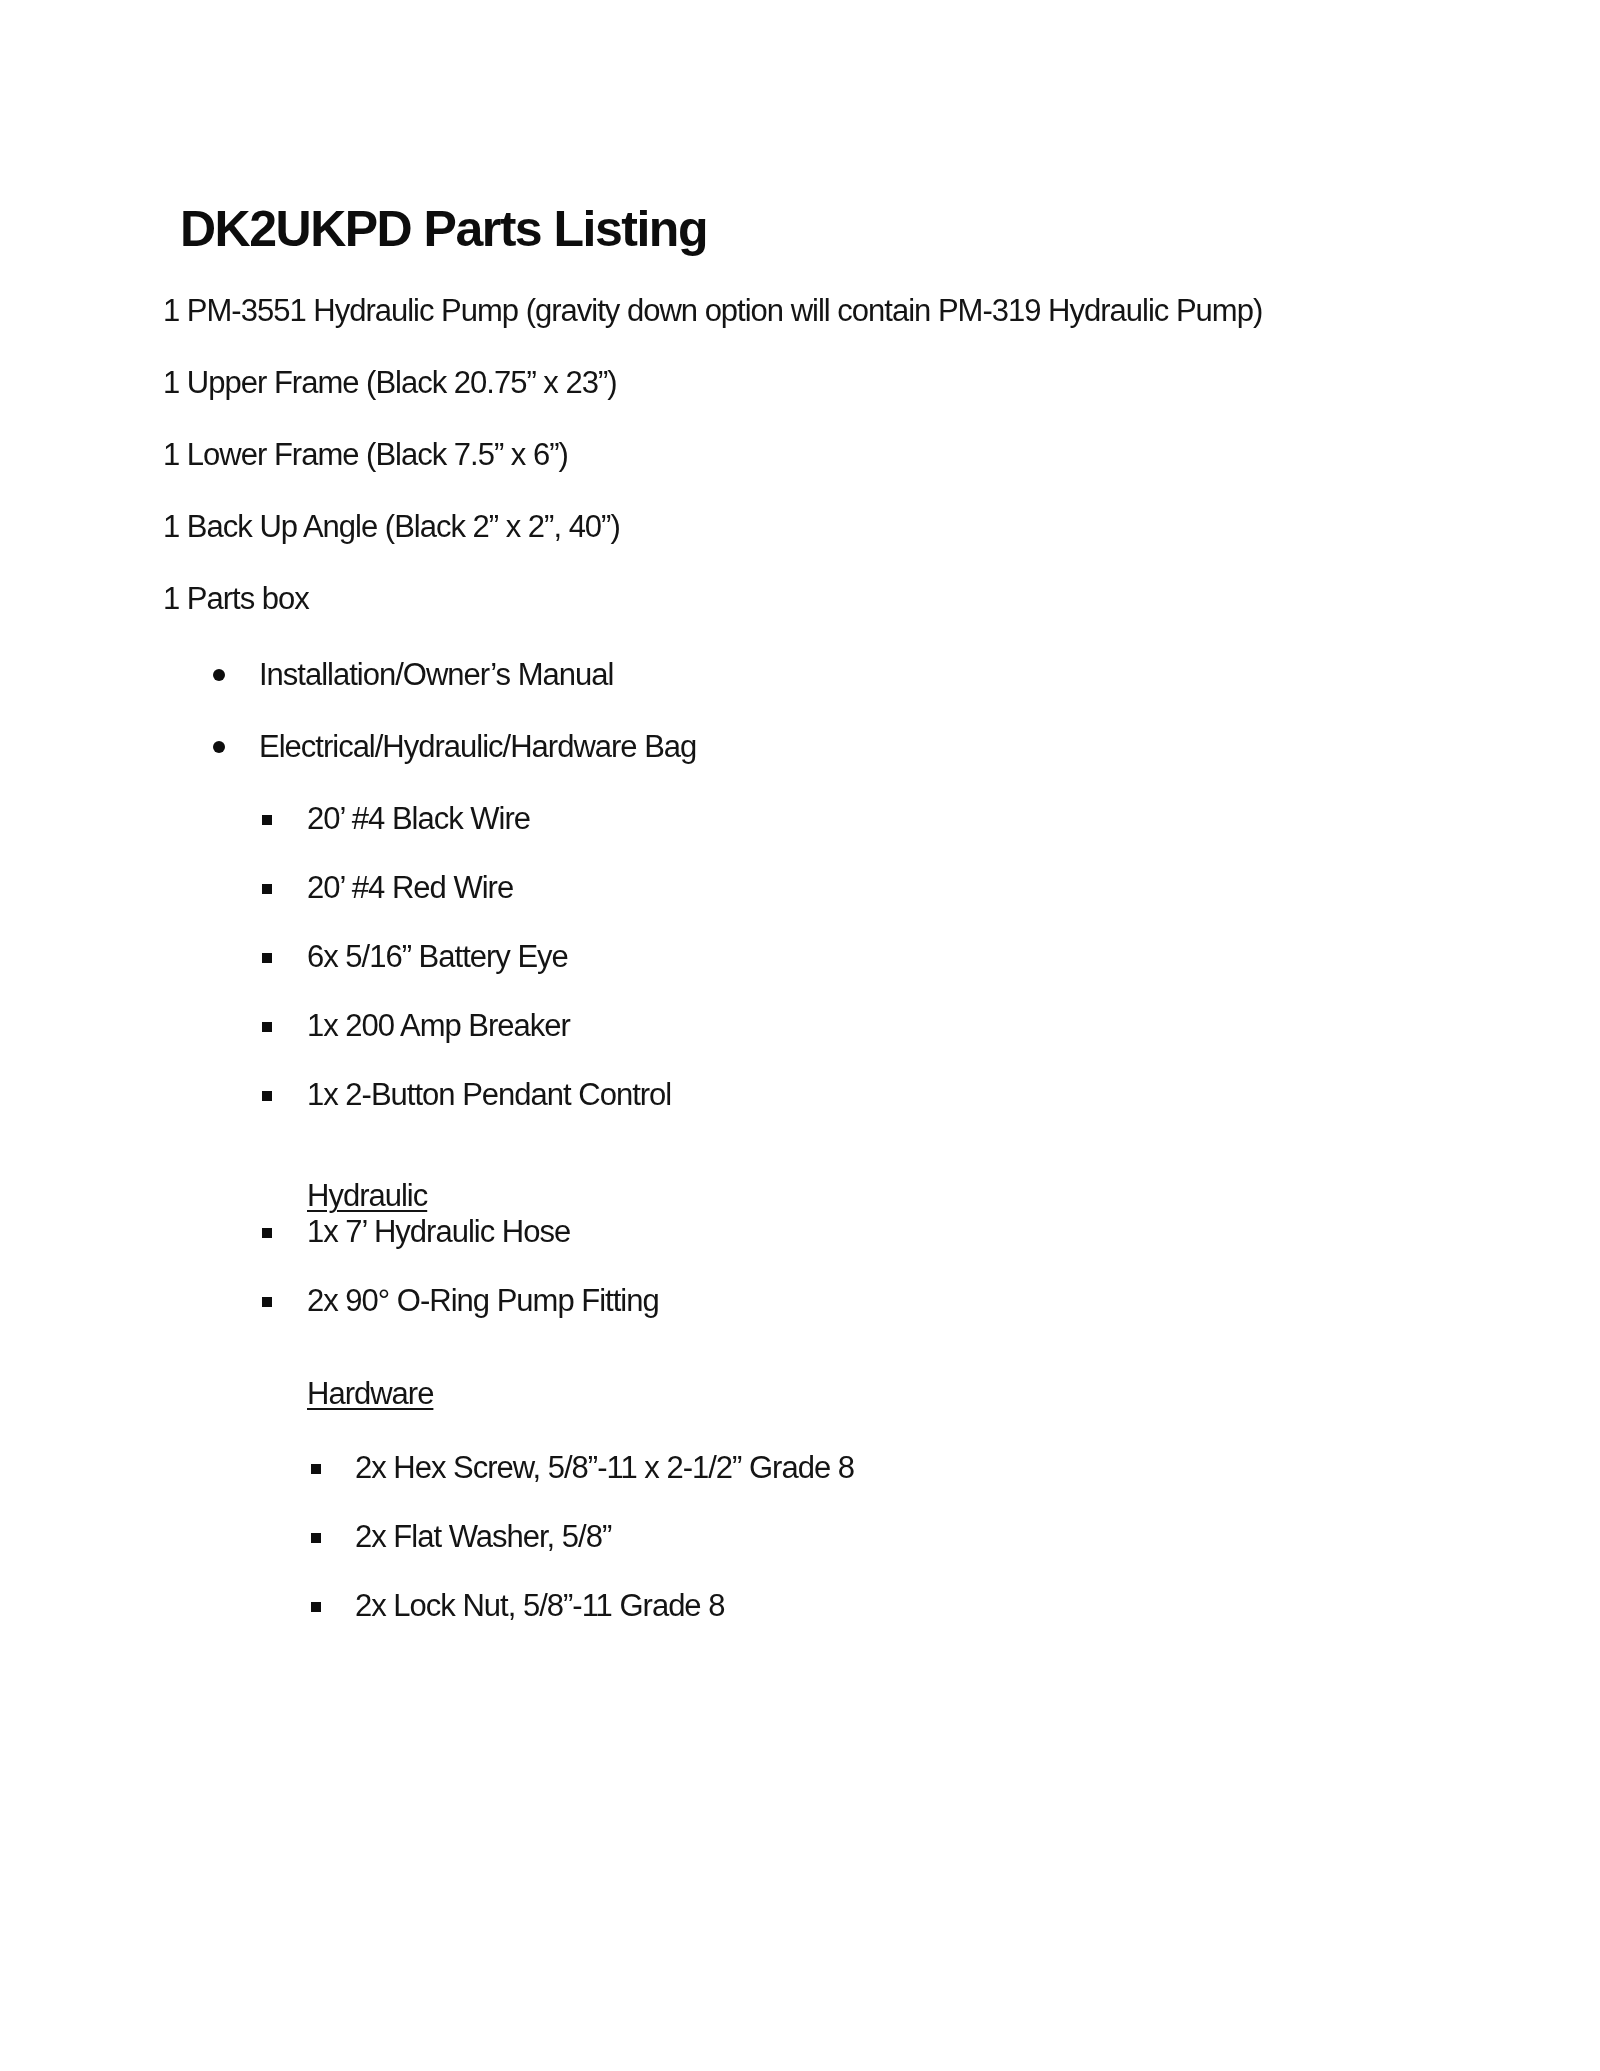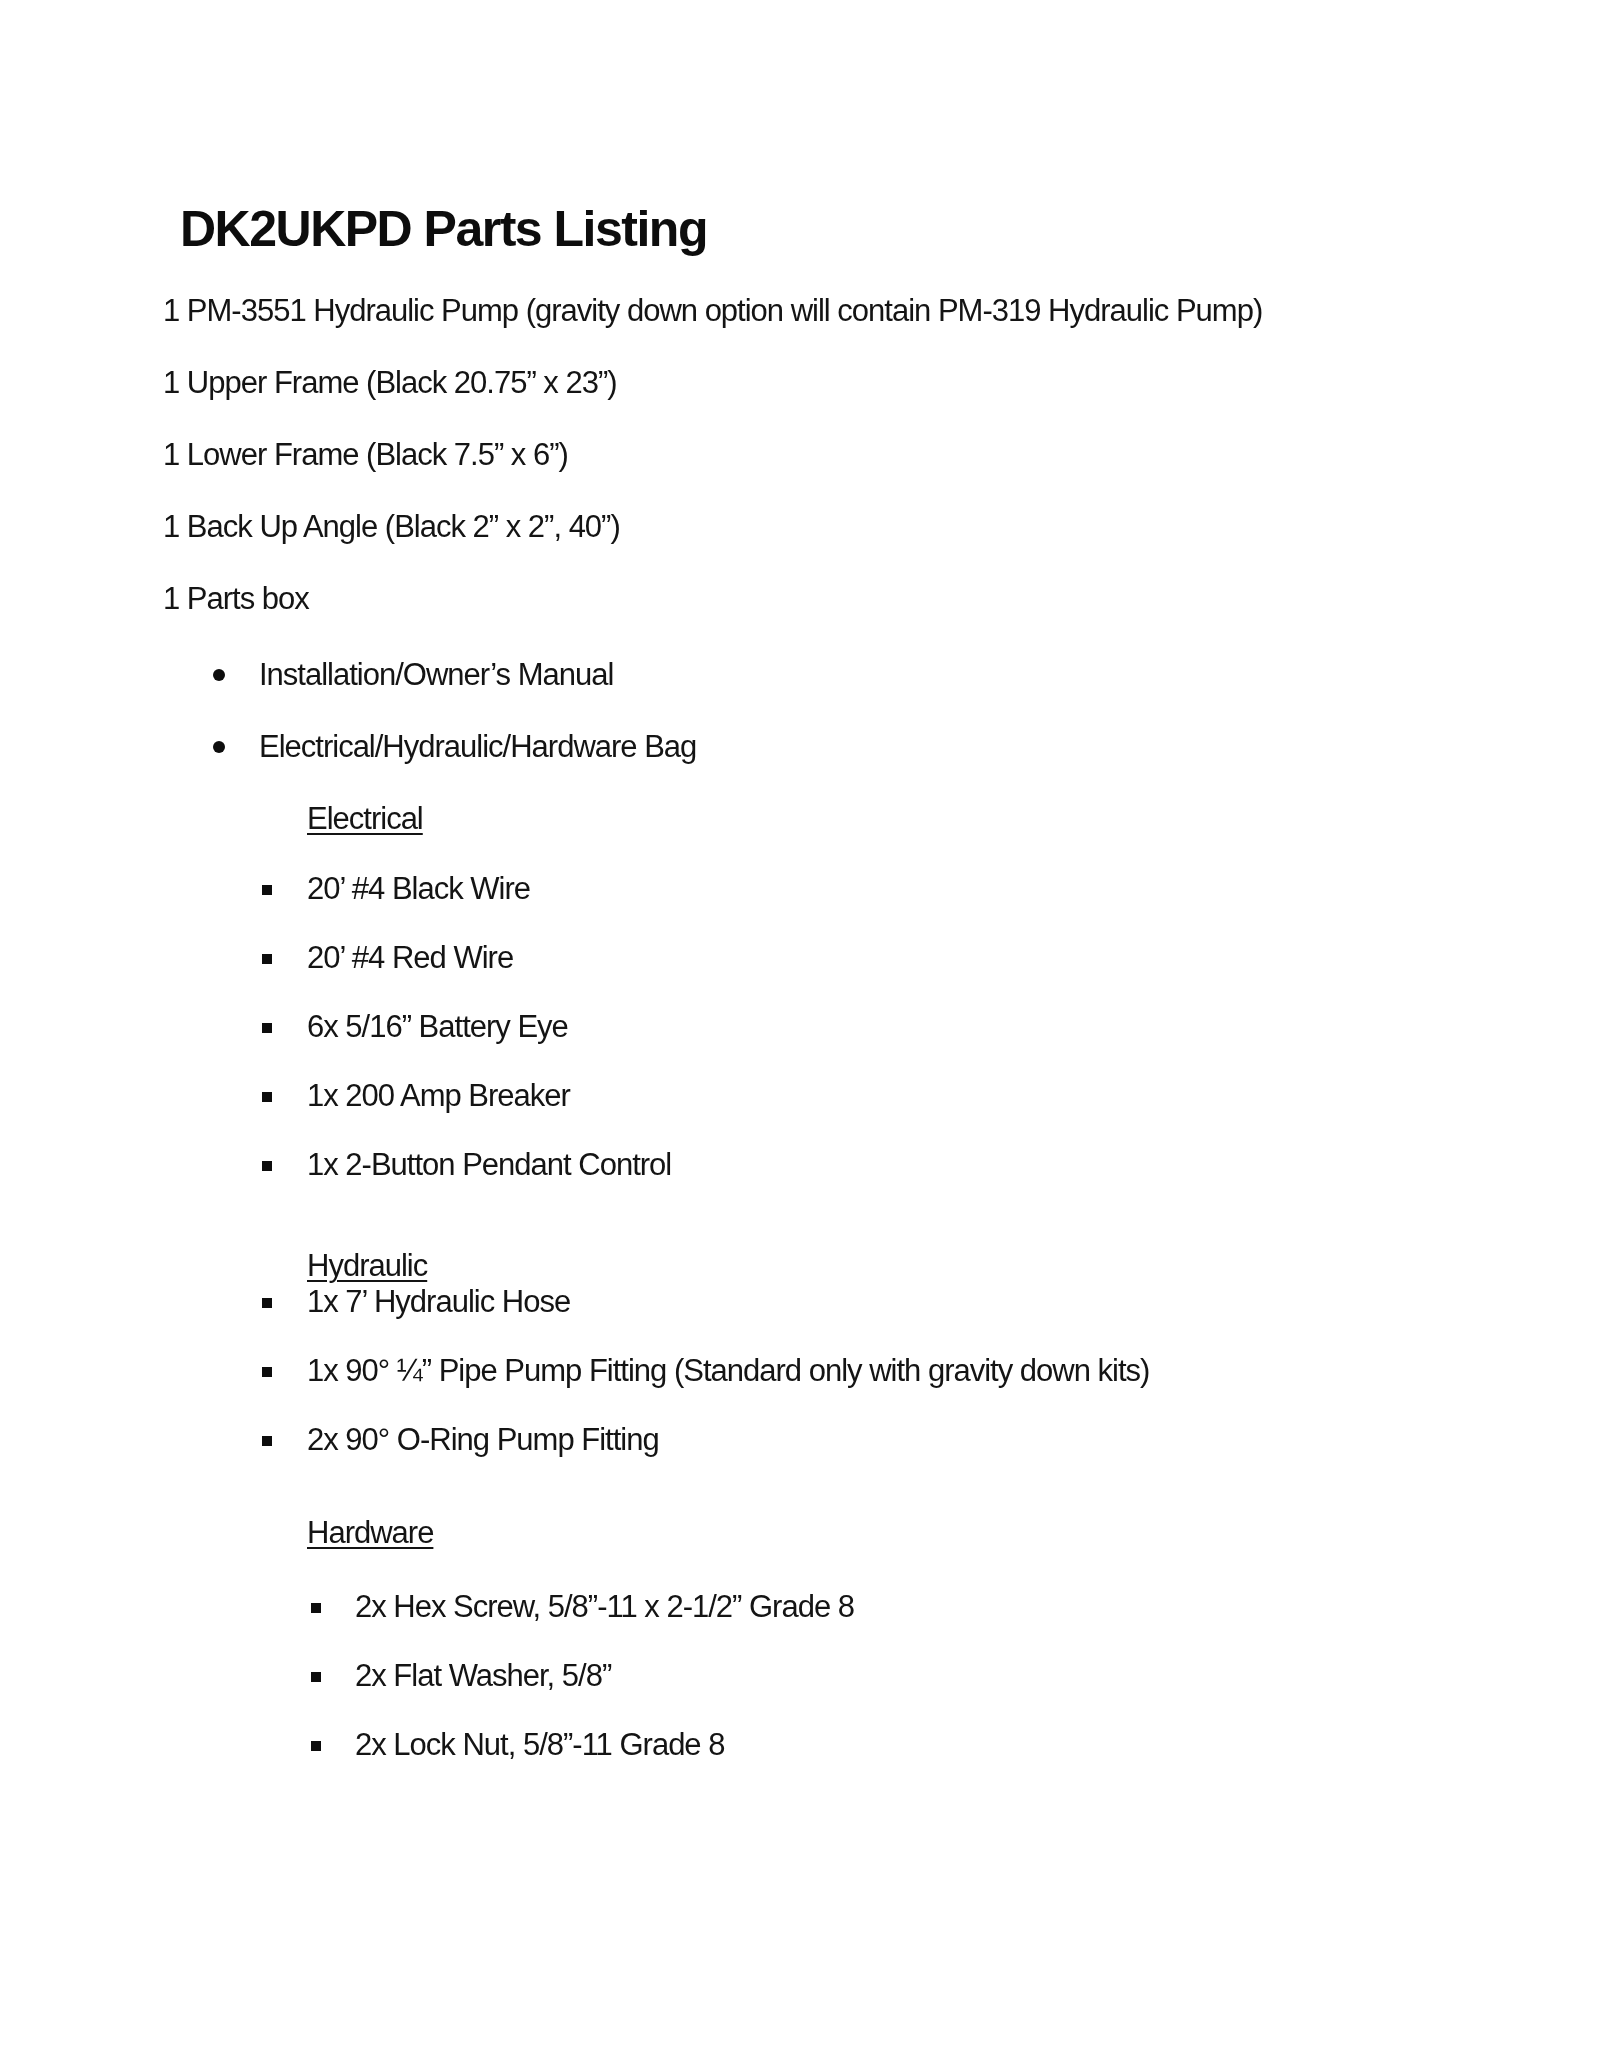--- a/index.html
+++ b/index.html
@@ -107,21 +107,20 @@
 
   <div class="line li1 first">
     <span class="dot"></span>
     <span>Installation/Owner’s Manual</span>
   </div>
   <div class="line li1">
     <span class="dot"></span>
     <span>Electrical/Hydraulic/Hardware Bag</span>
   </div>
 
-  <div class="heading h-electrical">Electrical</div>
 
   <div class="line li2 first-el">
     <span class="sq"></span>
     <span>20’ #4 Black Wire</span>
   </div>
   <div class="line li2">
     <span class="sq"></span>
     <span>20’ #4 Red Wire</span>
   </div>
   <div class="line li2">
@@ -138,21 +137,20 @@
   </div>
 
   <div class="heading h-hydraulic">Hydraulic</div>
 
   <div class="line li2">
     <span class="sq"></span>
     <span>1x 7’ Hydraulic Hose</span>
   </div>
   <div class="line li2">
     <span class="sq"></span>
-    <span>1x 90° ¼” Pipe Pump Fitting (Standard only with gravity down kits)</span>
   </div>
   <div class="line li2">
     <span class="sq"></span>
     <span>2x 90° O-Ring Pump Fitting</span>
   </div>
 
   <div class="heading h-hardware">Hardware</div>
 
   <div class="line li2 deep first-hw">
     <span class="sq"></span>

